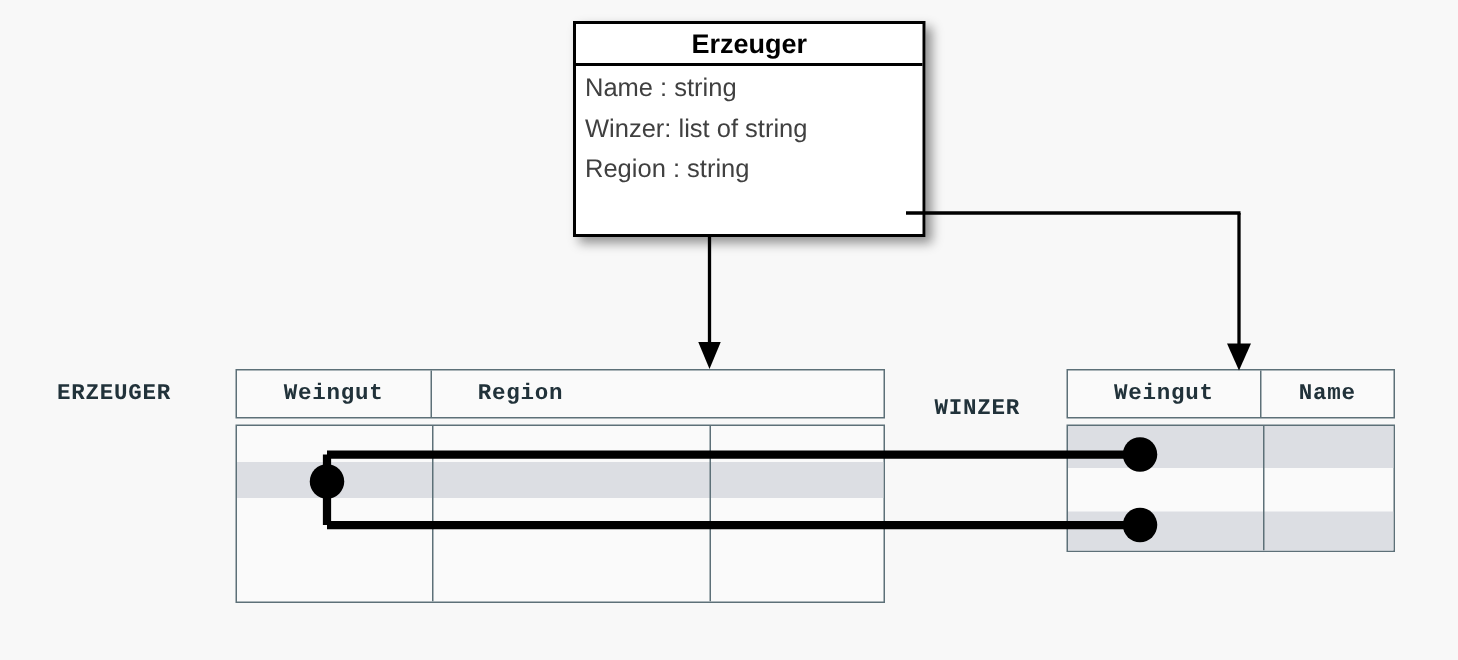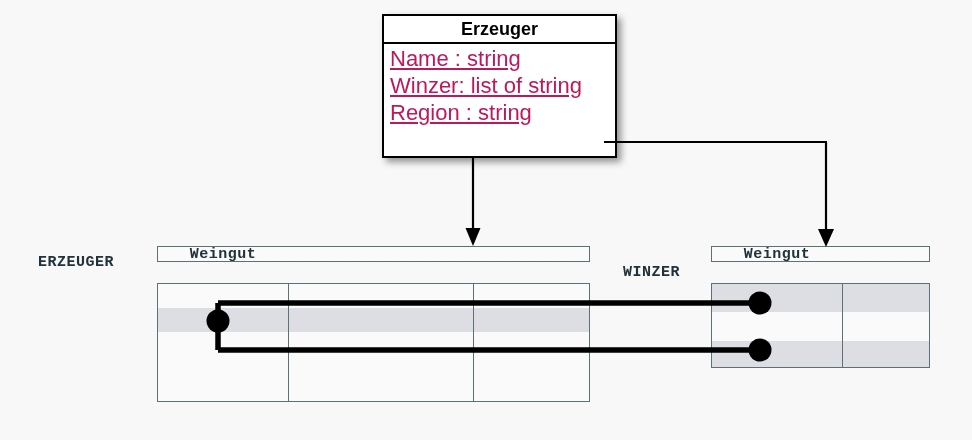--- a/index.html
+++ b/index.html
@@ -41,26 +41,25 @@
     font-weight: bold;
     font-size: 18px;
     color: #000;
     border-bottom: 2px solid #000;
     font-family: "Liberation Sans", sans-serif;
   }
   .uml-attrs {
     padding: 1px 0 0 6px;
   }
   .uml-attr {
-    font-size: 22px;
+    font-size: 17px;
     line-height: 27px;
-    color: #be185d;
+    color: #404040;
     white-space: nowrap;
     font-family: "Liberation Sans", sans-serif;
-    text-decoration: underline;
   }
 
   
   .tbl-label {
     position: absolute;
     font-family: "Liberation Mono", monospace;
     font-weight: bold;
     font-size: 15px;
     letter-spacing: 0.5px;
     color: #21323a;
@@ -69,21 +68,21 @@
   #erzeuger-label { left: 38px; top: 254px; }
   #winzer-label   { left: 623px; top: 264px; }
 
   
   .tbl-head {
     position: absolute;
     display: flex;
     border: 1px solid #5d7078;
     box-sizing: border-box;
     background: #fafafa;
-    height: 16px;
+    height: 33px;
   }
   .tbl-head .cell {
     display: flex;
     align-items: center;
     justify-content: center;
     font-family: "Liberation Mono", monospace;
     font-weight: bold;
     font-size: 15px;
     letter-spacing: 0.5px;
     color: #21323a;
@@ -153,35 +152,37 @@
       <div class="uml-attr">Name : string</div>
       <div class="uml-attr">Winzer: list of string</div>
       <div class="uml-attr">Region : string</div>
     </div>
   </div>
 
   <div class="tbl-label" id="erzeuger-label">ERZEUGER</div>
 
   <div class="tbl-head" id="erzeuger-head">
     <div class="cell c0">Weingut</div>
+    <div class="cell c2">Region</div>
   </div>
 
   <div class="tbl-body" id="erzeuger-body">
     <div class="row"></div>
     <div class="row shaded"></div>
     <div class="row"></div>
     <div class="row"></div>
     <div class="vline v0"></div>
     <div class="vline v1"></div>
   </div>
 
   <div class="tbl-label" id="winzer-label">WINZER</div>
 
   <div class="tbl-head" id="winzer-head">
     <div class="cell c0">Weingut</div>
+    <div class="cell c1">Name</div>
   </div>
 
   <div class="tbl-body" id="winzer-body">
     <div class="row shaded"></div>
     <div class="row"></div>
     <div class="row shaded"></div>
     <div class="vline v0"></div>
   </div>
 
   <svg id="connectors" viewBox="0 0 972 440" width="972" height="440">

